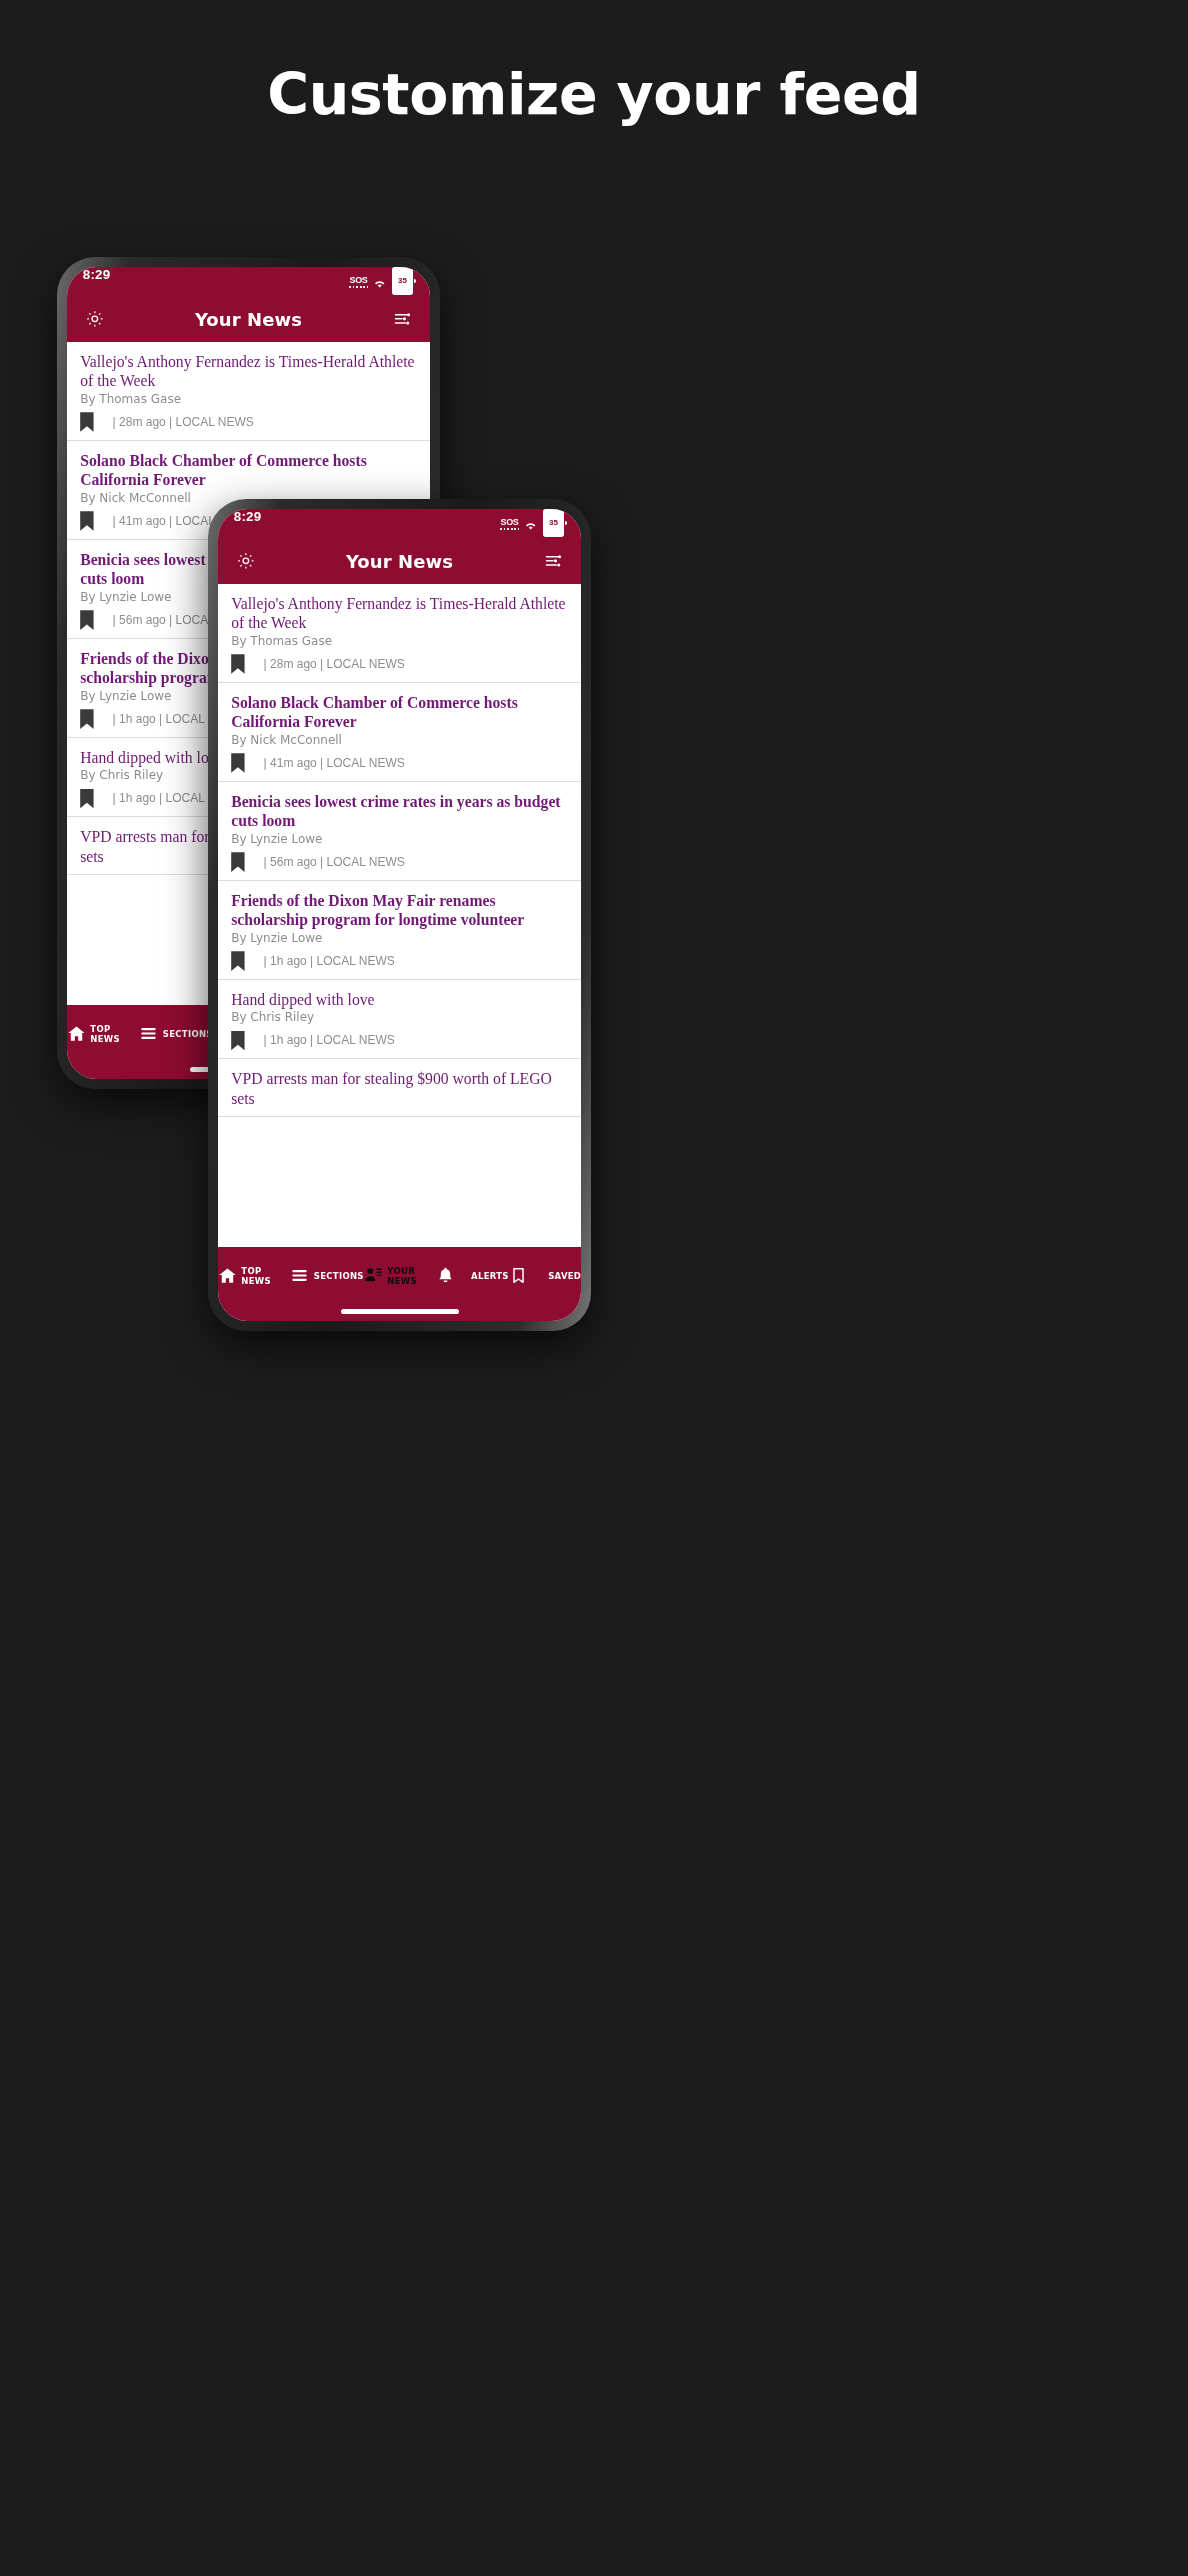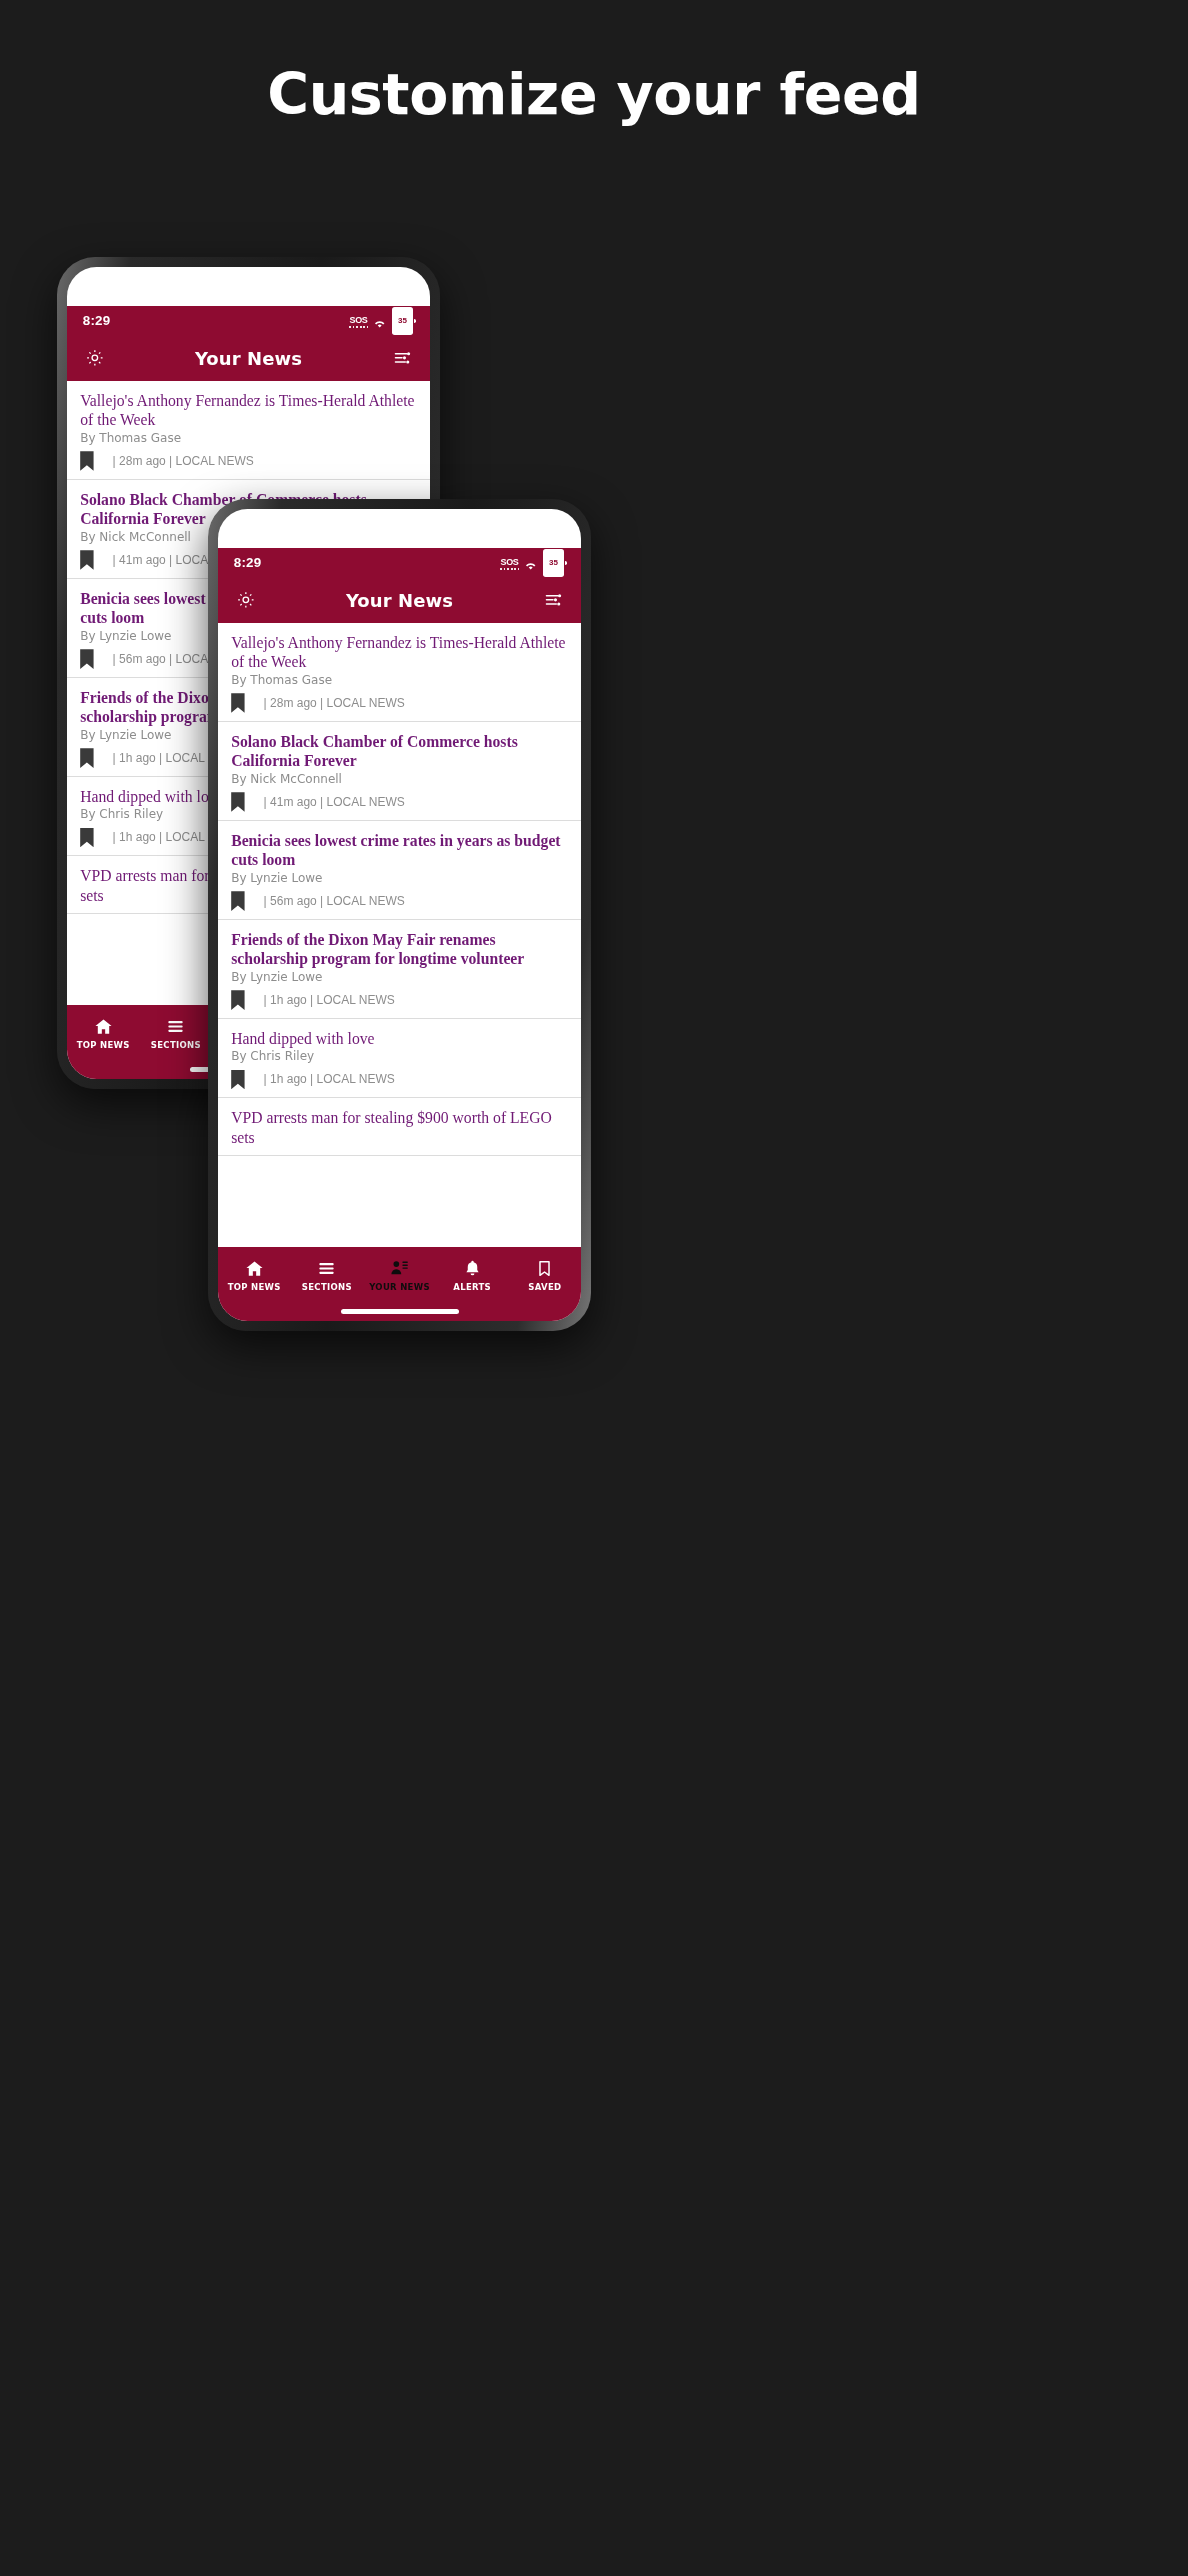--- a/index.html
+++ b/index.html
@@ -51,25 +51,24 @@
   
   .phone-front {
     left: 208px; top: 499px;
     width: 383px; height: 832px;
   }
 
   
   .statusbar {
     height: 30px;
     flex: 0 0 auto;
-    display: flex; align-items: center;
+    display: flex; align-items: flex-start;
     justify-content: space-between;
     padding: 0 14.3px 0 16px;
     color: #ffffff;
-    margin-top: 39px;
   }
   .sb-time { font-size: 13.4px; font-weight: 700; letter-spacing: 0.2px; }
   .sb-icons { display: flex; align-items: center; gap: 5.4px; }
   .sos-badge {
     font-size: 9px; font-weight: 700; letter-spacing: -0.3px;
     position: relative; line-height: 1;
   }
   .sos-badge::after {
     content: "";
     position: absolute; left: 0; right: 0; bottom: -2.7px; height: 1.8px;
@@ -143,21 +142,21 @@
 
   
   .bottomnav {
     flex: 0 0 auto;
     height: 55px;
     display: flex; align-items: center;
     padding-top: 3.6px;
   }
   .nav-item {
     flex: 1 1 0;
-    display: flex; flex-direction: column; align-items: center; gap: 4.5px;
+    display: flex; align-items: center; gap: 4.5px;
     color: #ffffff;
     justify-content: space-between;
   }
   .nav-item.active { color: #0d0d0d; }
   .nav-label {
     font-size: 8.5px; font-weight: 700; letter-spacing: 0.3px;
     font-family: "DejaVu Sans", sans-serif;
   }
   .nav-ico { height: 18px; display: flex; align-items: center; justify-content: center; }
   .home-bar-wrap { flex: 0 0 auto; height: 19.7px; display:flex; align-items:center; justify-content:center; }

